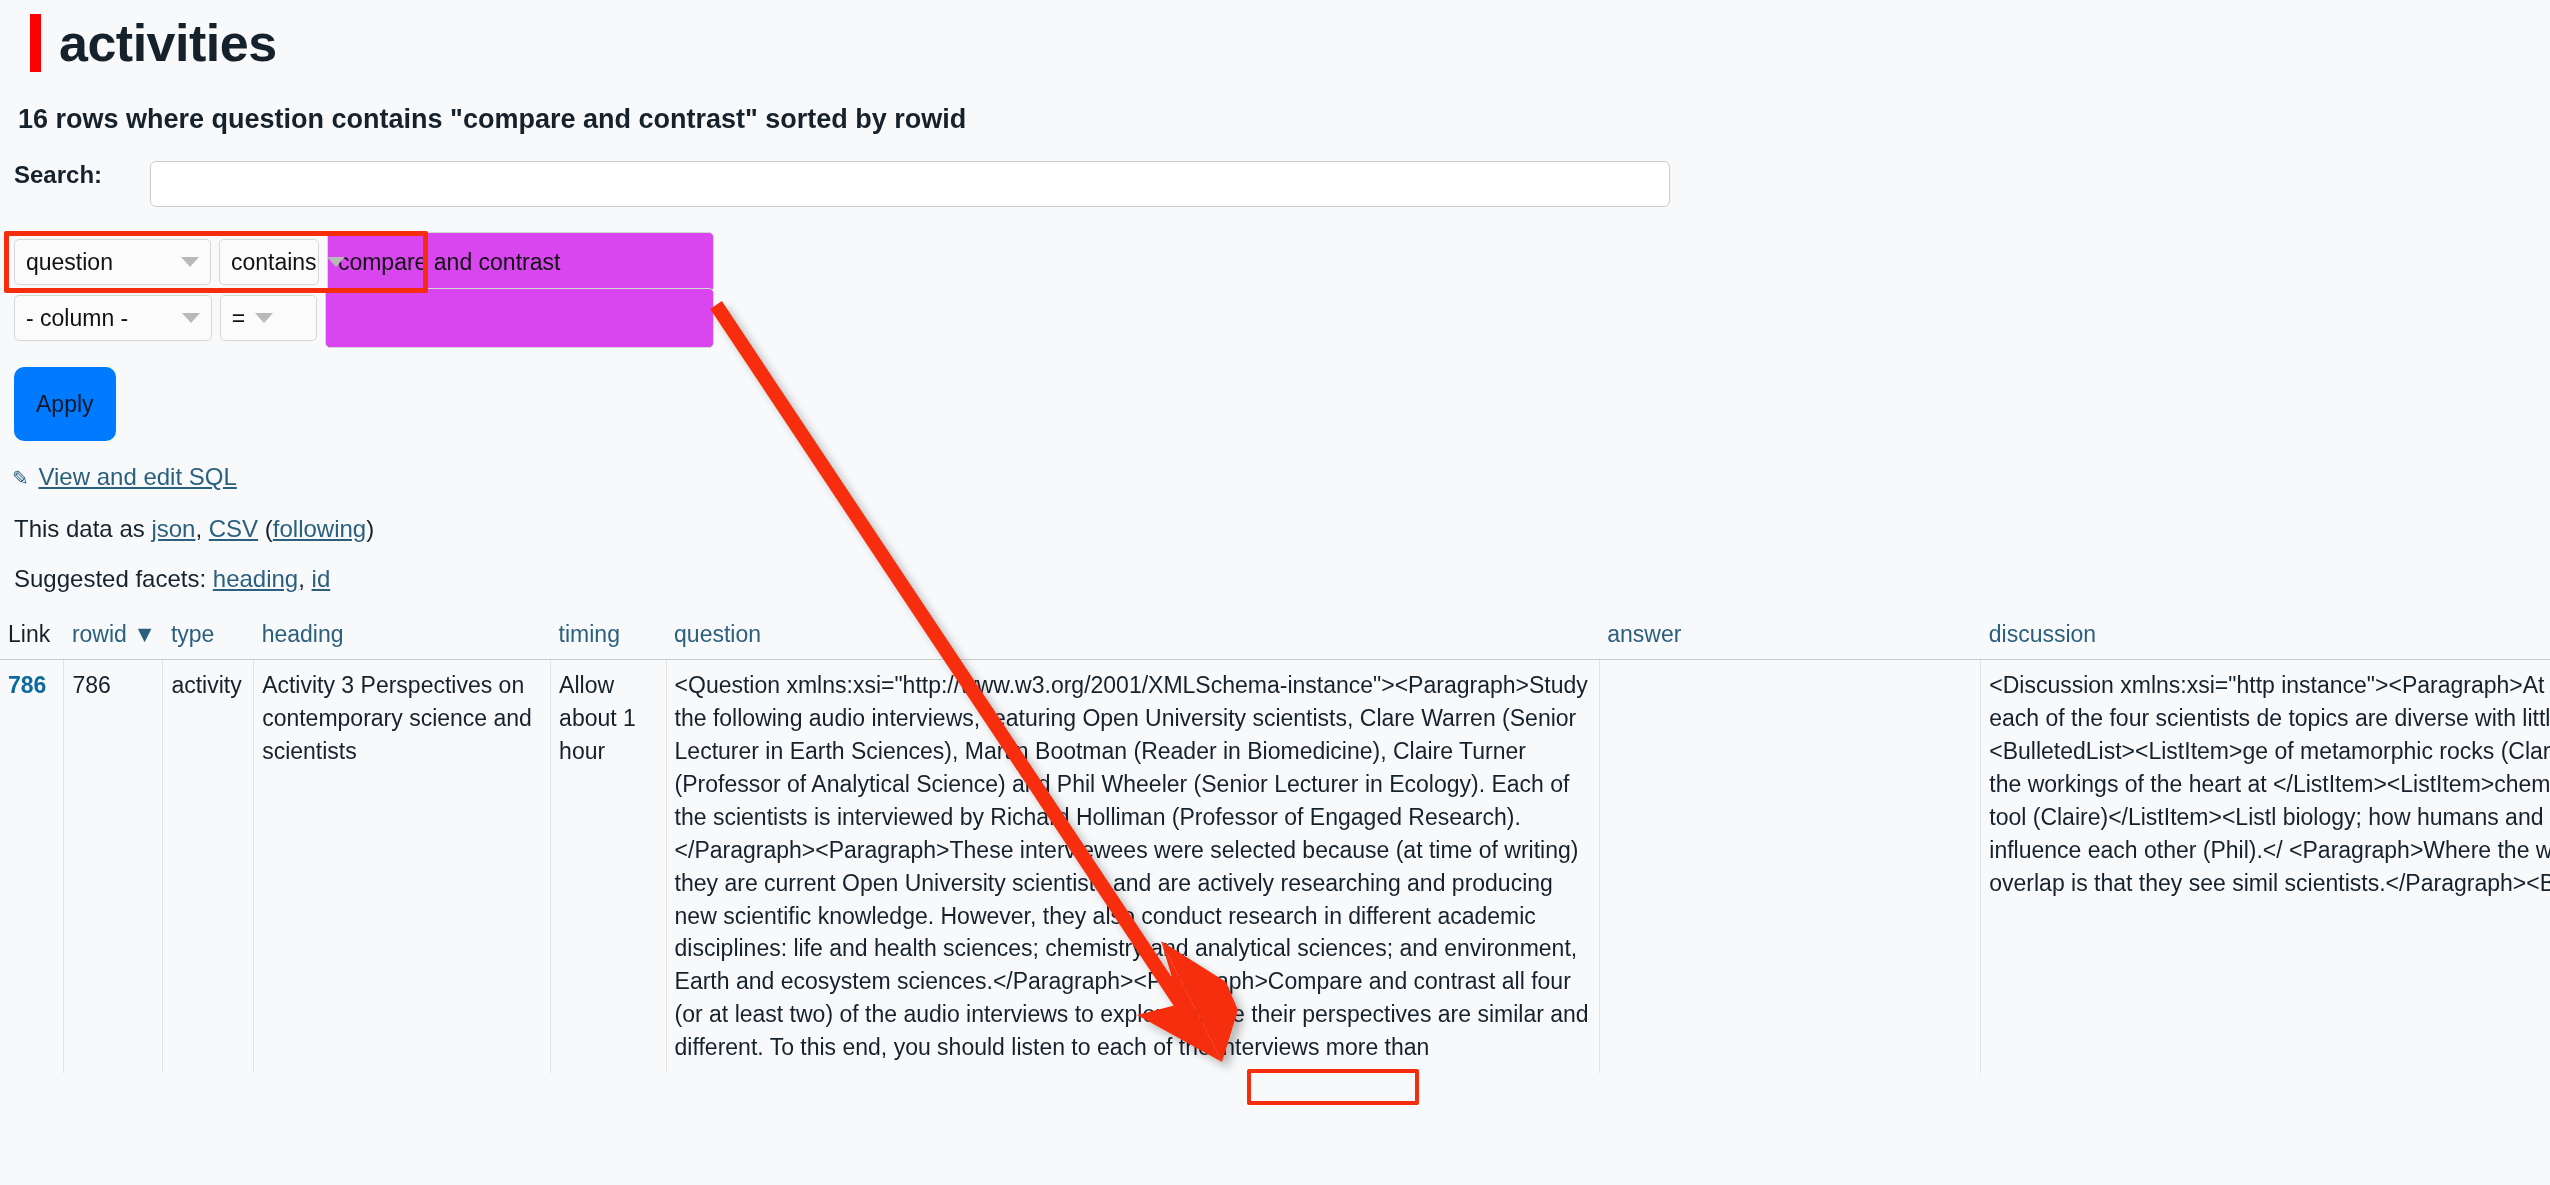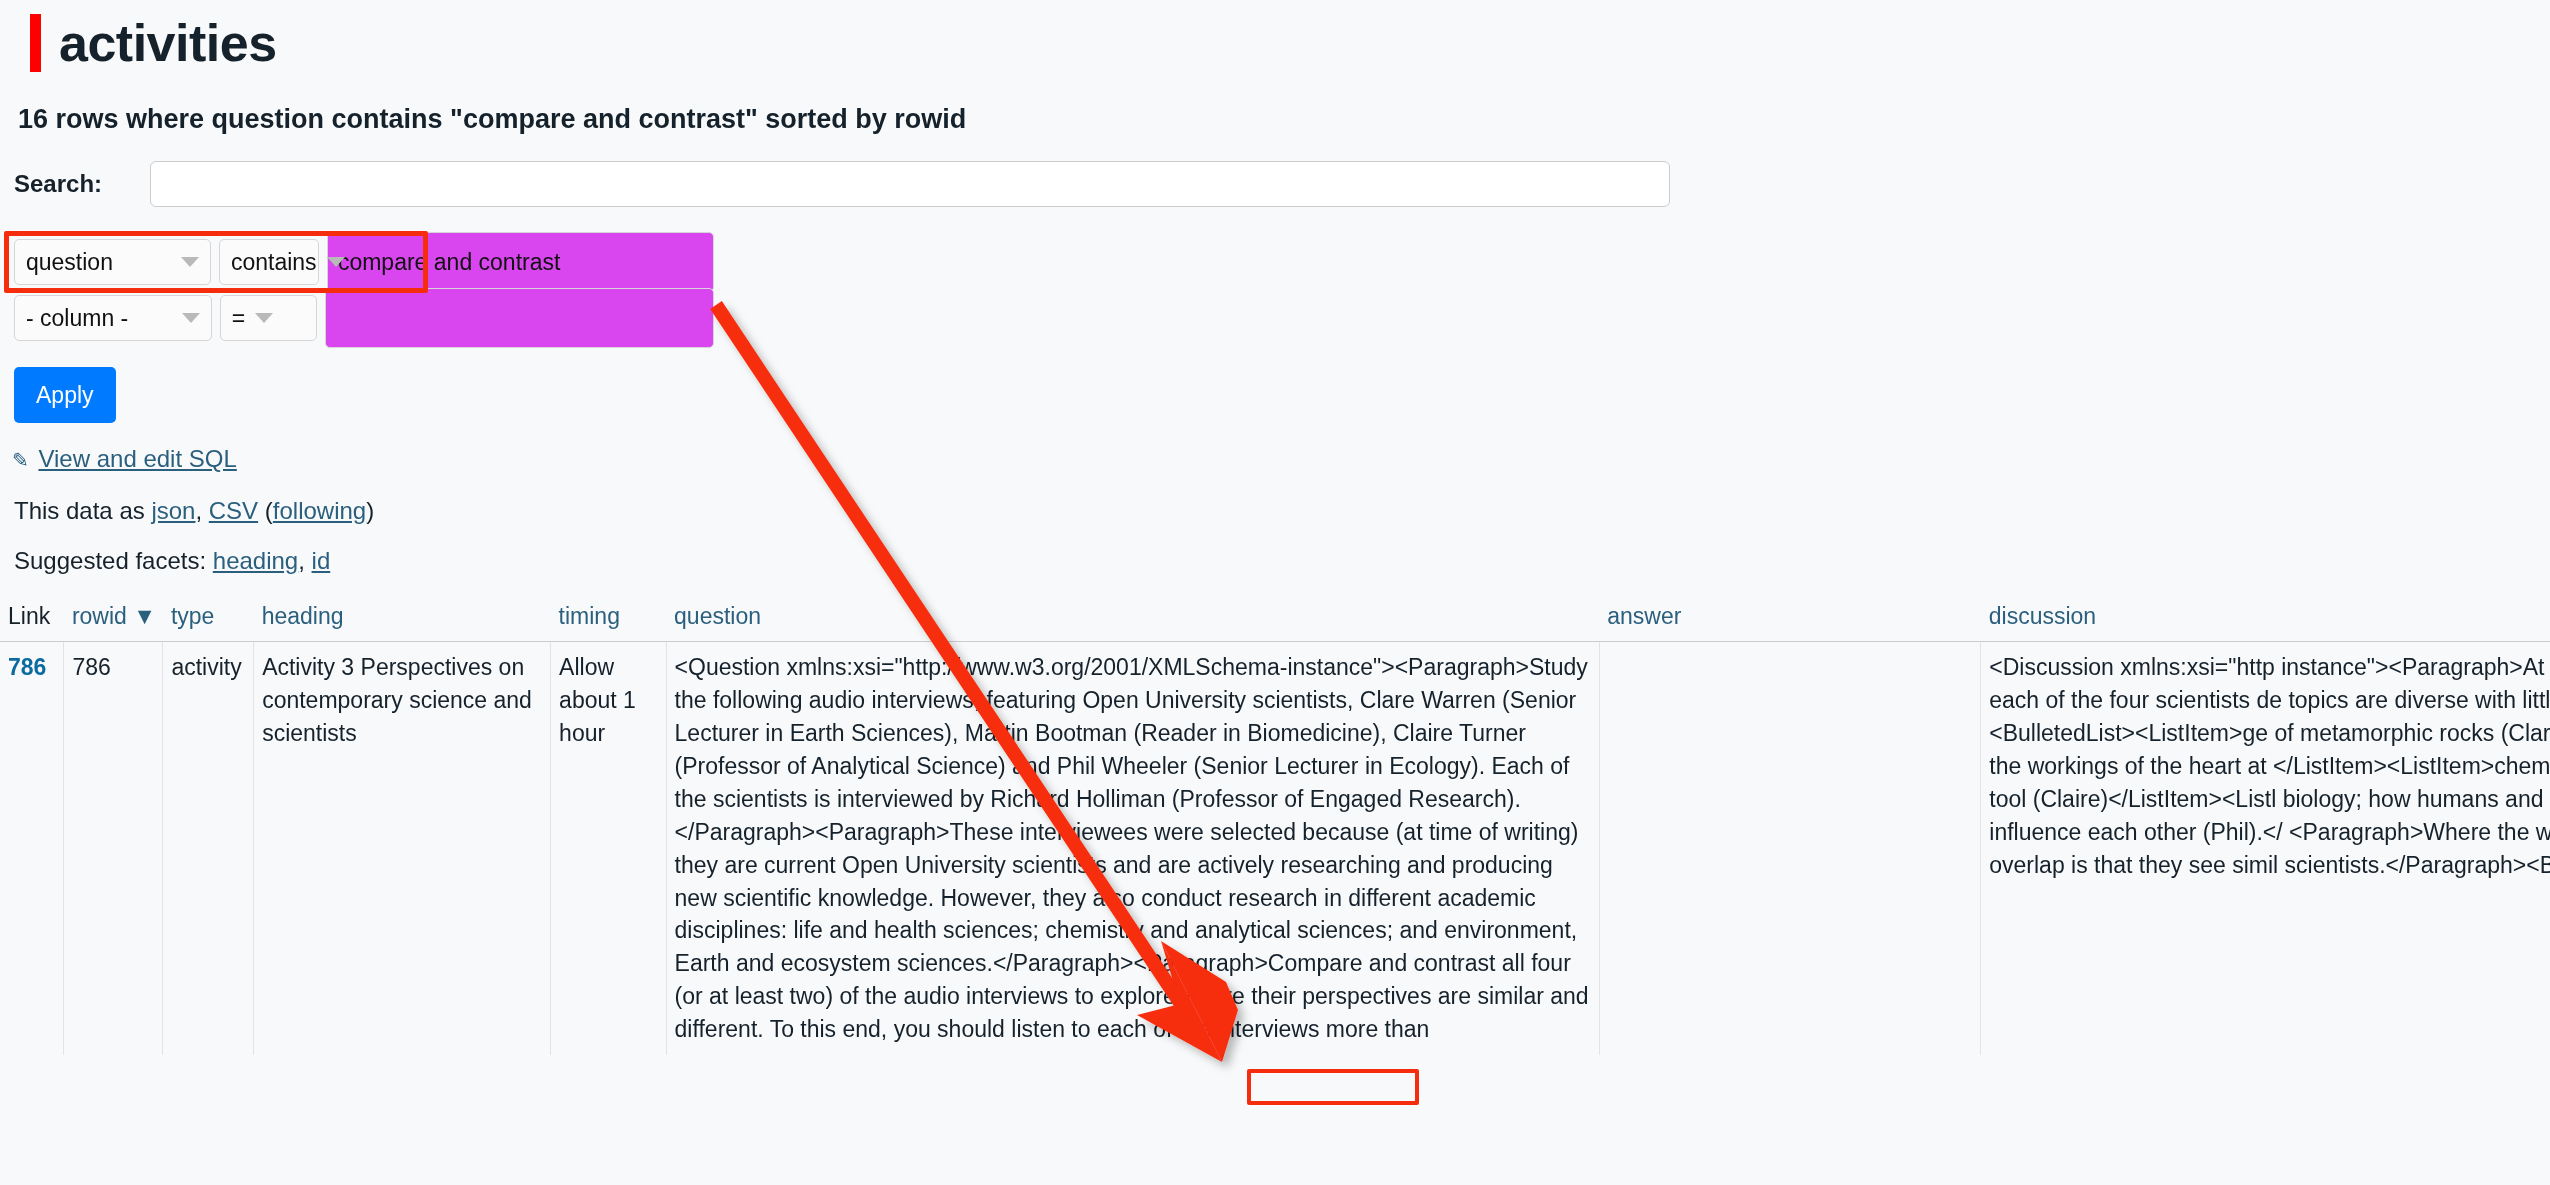--- a/index.html
+++ b/index.html
@@ -47,21 +47,21 @@
   .subtitle {
     margin: 32px 0 0 18px;
     font-size: 27px;
     font-weight: bold;
     color: #15212b;
   }
 
   
   .search-row {
     display: flex;
-    align-items: center;
+    align-items: flex-start;
     margin: 26px 0 0 14px;
   }
   .search-label {
     font-size: 24px;
     font-weight: bold;
     color: #15212b;
     width: 136px;
   }
   .search-input {
     width: 1520px;
@@ -141,26 +141,26 @@
     left: -10px;
     top: -8px;
     width: 424px;
     height: 62px;
   }
 
   
   .apply-btn {
     margin: 16px 0 0 14px;
     background: #007bff;
-    color: #ffffff;
+    color: #0f172a;
     border: none;
-    border-radius: 5px;
+    border-radius: 10px;
     font-size: 23px;
     font-family: "Liberation Sans", sans-serif;
-    padding: 15px 22px;
+    padding: 24px 22px;
     cursor: pointer;
     display: inline-block;
     line-height: 1.15;
   }
 
   
   .sql-link-row {
     margin: 22px 0 0 12px;
     font-size: 24px;
   }

